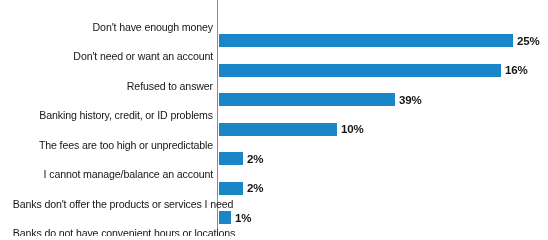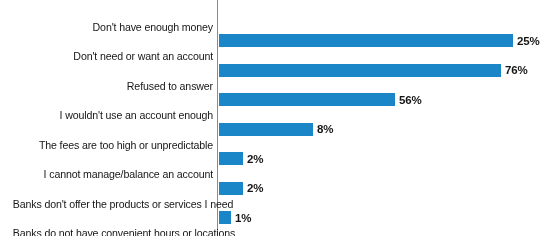--- a/index.html
+++ b/index.html
@@ -98,40 +98,40 @@
         <div class="bar-wrap">
           <div class="bar" style="width: 294px; background: rgb(26, 134, 200);"></div>
           <div class="value-label">25%</div>
         </div>
       </div>
 
       <div class="row">
         <div class="cat-label">Don't need or want an account</div>
         <div class="bar-wrap">
           <div class="bar" style="width: 282px; background: rgb(26, 134, 200);"></div>
-          <div class="value-label">76%</div>
+          <div class="value-label">16%</div>
         </div>
       </div>
 
       <div class="row">
         <div class="cat-label">Refused to answer</div>
         <div class="bar-wrap">
           <div class="bar" style="width: 176px; background: rgb(26, 134, 200);"></div>
-          <div class="value-label">56%</div>
+          <div class="value-label">39%</div>
         </div>
       </div>
 
-
       <div class="row">
-        <div class="cat-label">I wouldn't use an account enough</div>
+        <div class="cat-label">Banking history, credit, or ID problems</div>
         <div class="bar-wrap">
-          <div class="bar" style="width: 94px; background: rgb(26, 134, 200);"></div>
-          <div class="value-label">8%</div>
+          <div class="bar" style="width: 118px; background: rgb(26, 134, 200);"></div>
+          <div class="value-label">10%</div>
         </div>
       </div>
+
 
 
 
       <div class="row">
         <div class="cat-label">The fees are too high or unpredictable</div>
         <div class="bar-wrap">
           <div class="bar" style="width: 24px; background: rgb(26, 134, 200);"></div>
           <div class="value-label">2%</div>
         </div>
       </div>

